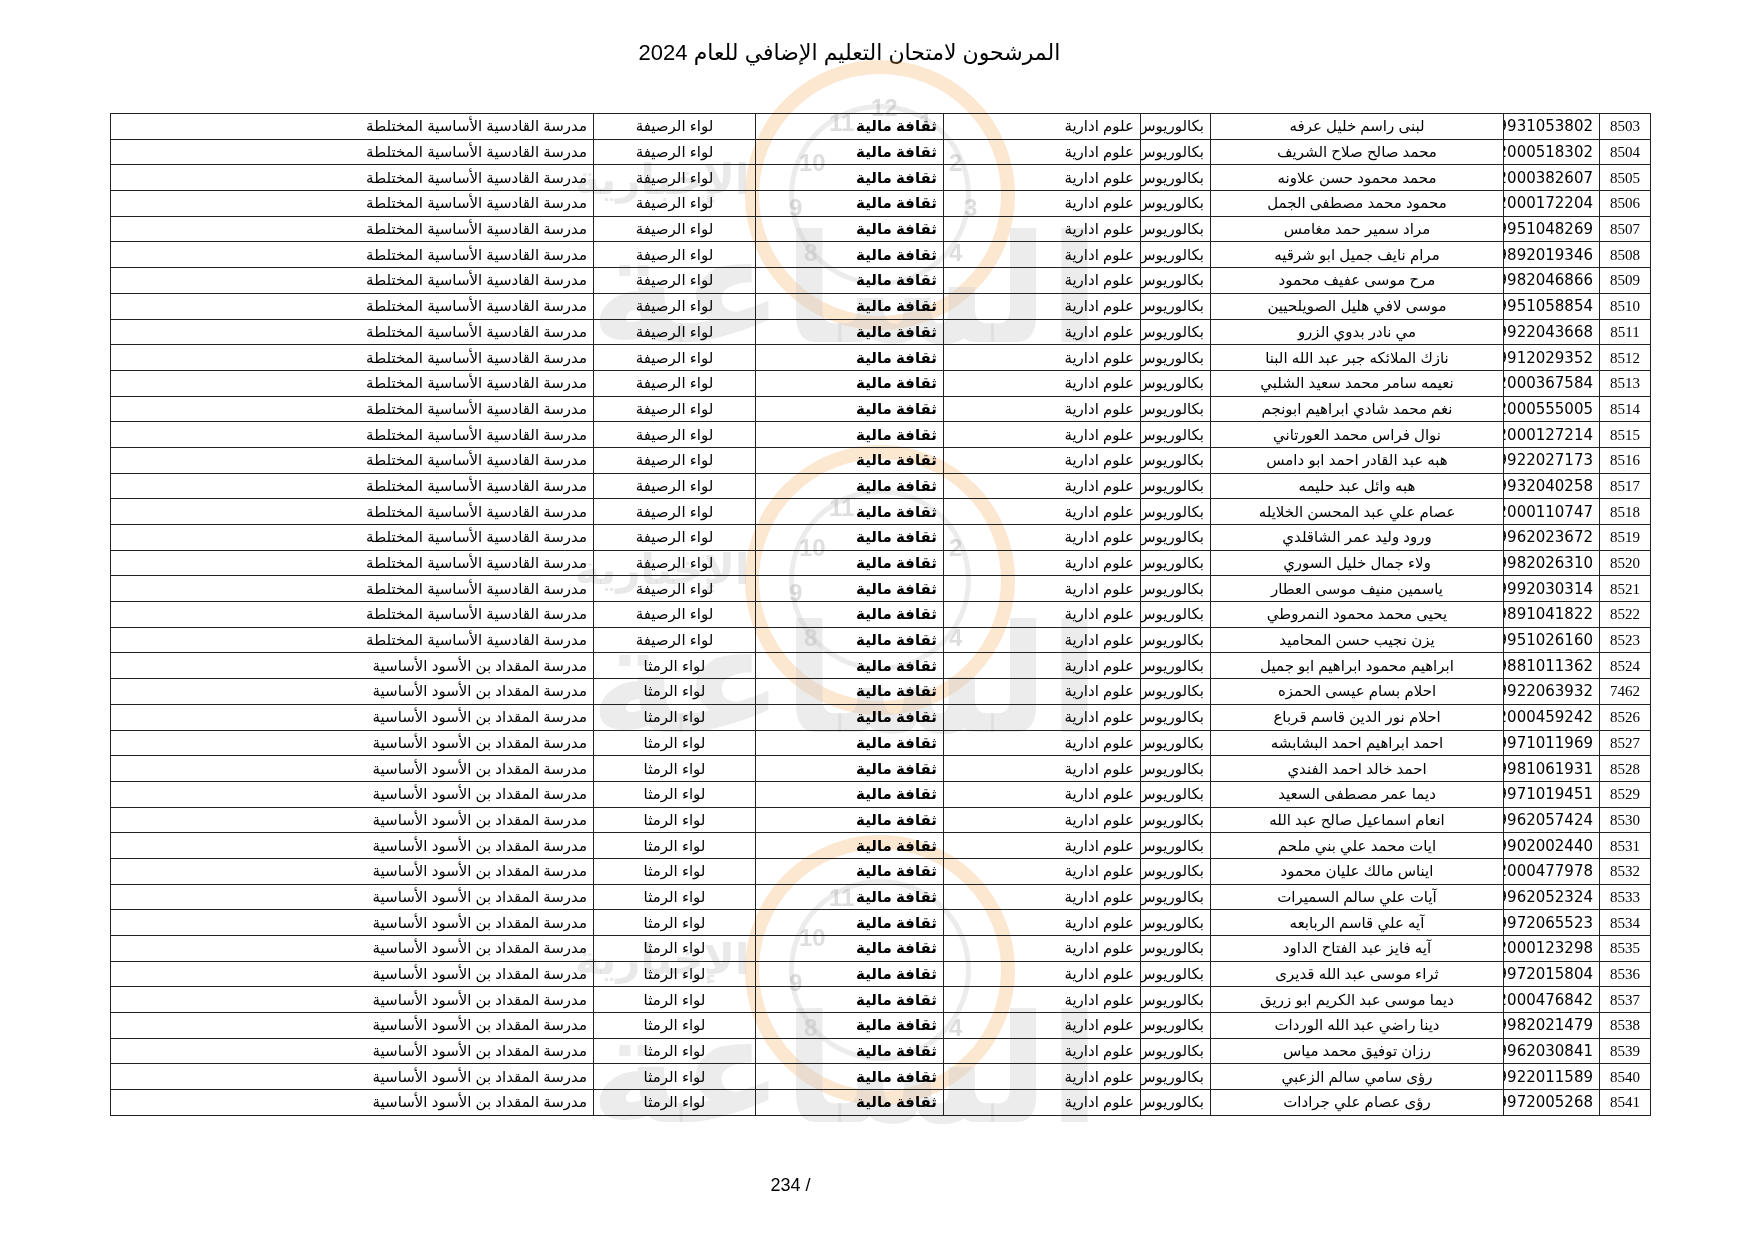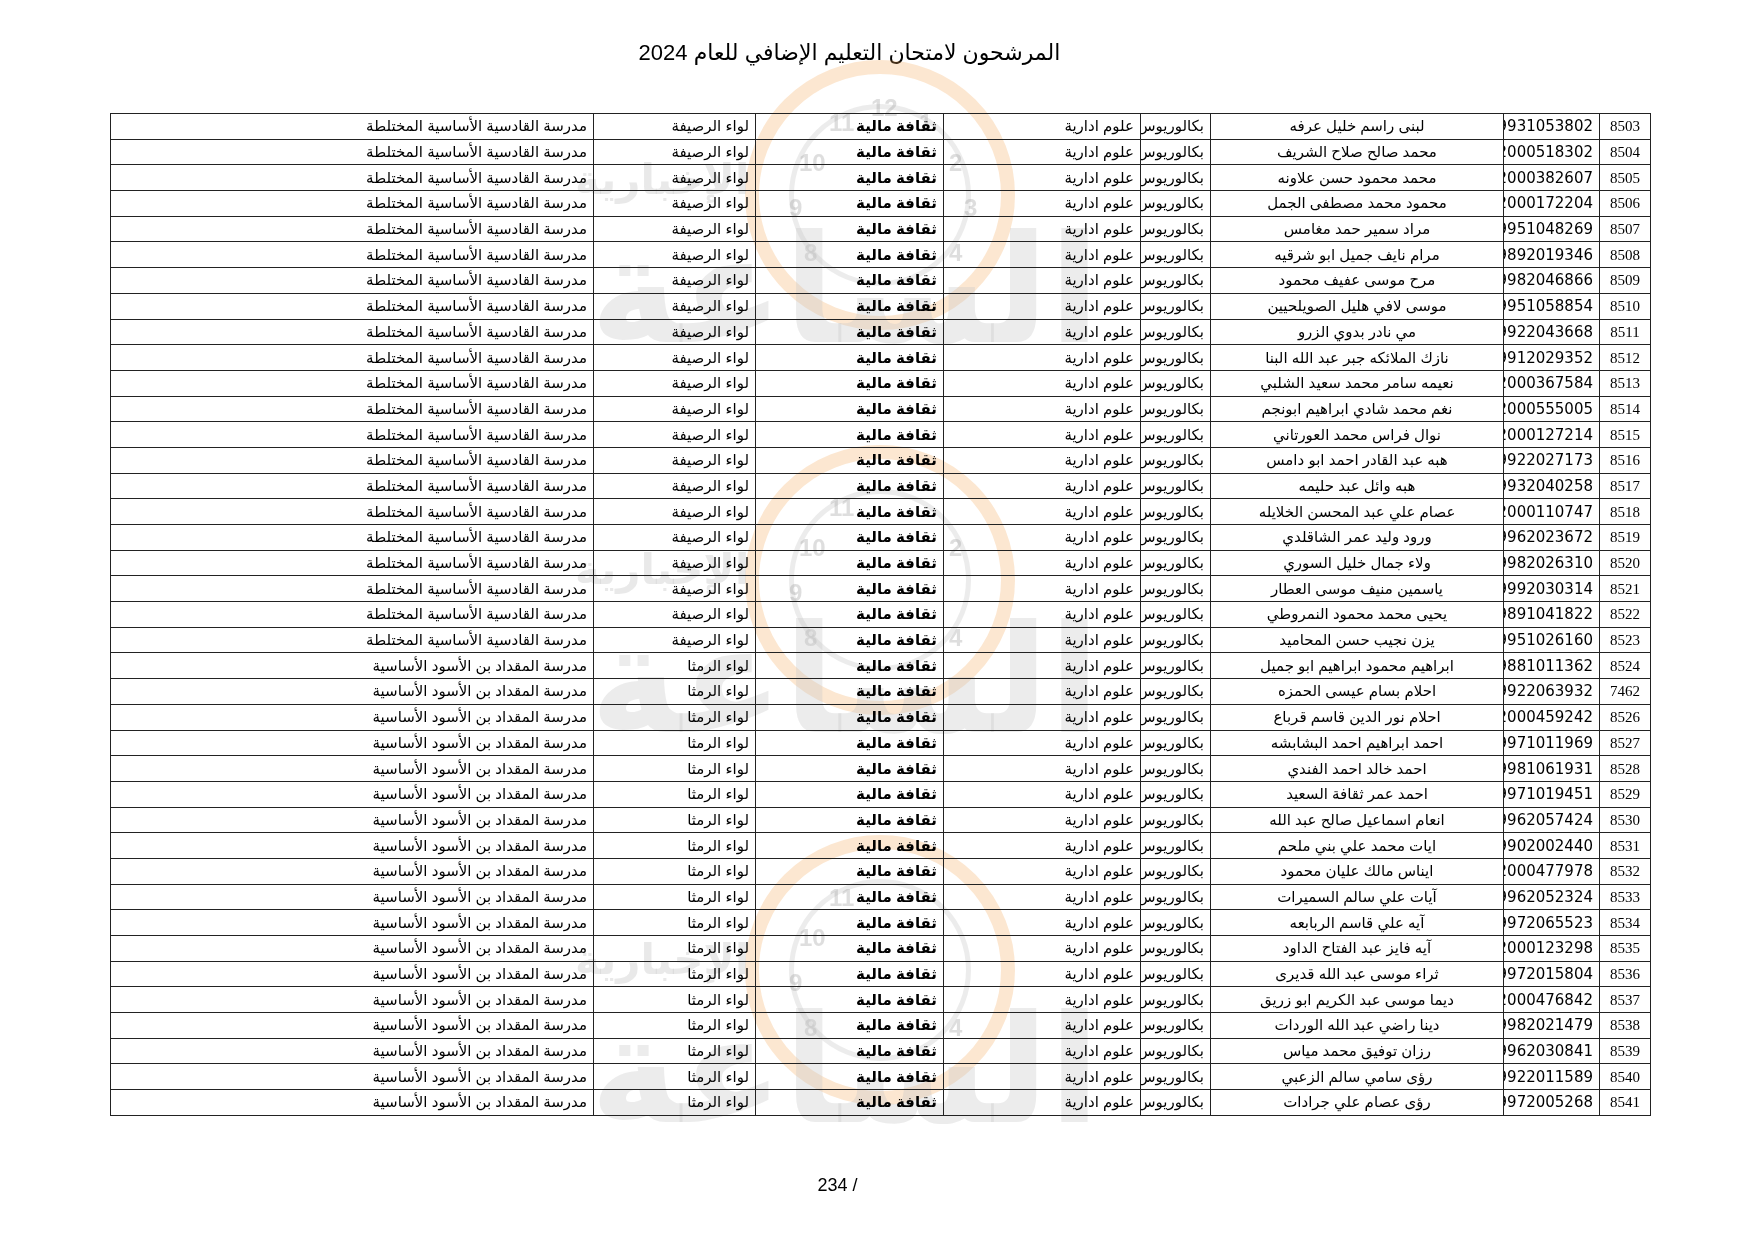--- a/index.html
+++ b/index.html
@@ -36,24 +36,24 @@
   table.candidates td {
     border: 1px solid #222; height: 24.7px; padding: 0 6px; white-space: nowrap; overflow: hidden;
     line-height: 24px;
   }
   td.serial { text-align: center; font-family: Liberation Serif, serif; font-size: 15px; }
   td.natid { text-align: center; font-family: "DejaVu Sans", "Liberation Sans", sans-serif; font-size: 15px; }
   td.name { text-align: center; margin-left: 36px; }
   td.degree { text-align: right; }
   td.spec { text-align: right; border-left: none; }
   td.subject { text-align: right; font-weight: bold; border-right: none; }
-  td.district { text-align: right; }
+  td.district { text-align: center; }
   td.school { text-align: right; }
   .pagenum {
-    position: absolute; top: 1175px; left: 0; width: 1581px; text-align: center; font-size: 18px; padding-left: 47px;
+    position: absolute; top: 1175px; left: 0; width: 1581px; text-align: center; font-size: 18px;
   }
 </style>
 </head>
 <body>
 
 <div class="title">المرشحون لامتحان التعليم الإضافي للعام 2024</div>
 
 <div class="wm wm-clock" style="left:745px; top:60px;">
   <div class="inner"></div>
   <span class="num" style="left:112px; top:20px;text-align:right;">12</span>
@@ -384,21 +384,21 @@
     <td class="degree">بكالوريوس</td>
     <td class="spec">علوم ادارية</td>
     <td class="subject">ثقافة مالية</td>
     <td class="district">لواء الرمثا</td>
     <td class="school">مدرسة المقداد بن الأسود الأساسية</td>
   </tr>
 
   <tr>
     <td class="serial">8529</td>
     <td class="natid">9971019451</td>
-    <td class="name">احمد عمر ثقافة السعيد</td>
+    <td class="name">ديما عمر مصطفى السعيد</td>
     <td class="degree">بكالوريوس</td>
     <td class="spec">علوم ادارية</td>
     <td class="subject">ثقافة مالية</td>
     <td class="district">لواء الرمثا</td>
     <td class="school">مدرسة المقداد بن الأسود الأساسية</td>
   </tr>
 
   <tr>
     <td class="serial">8530</td>
     <td class="natid">9962057424</td>

